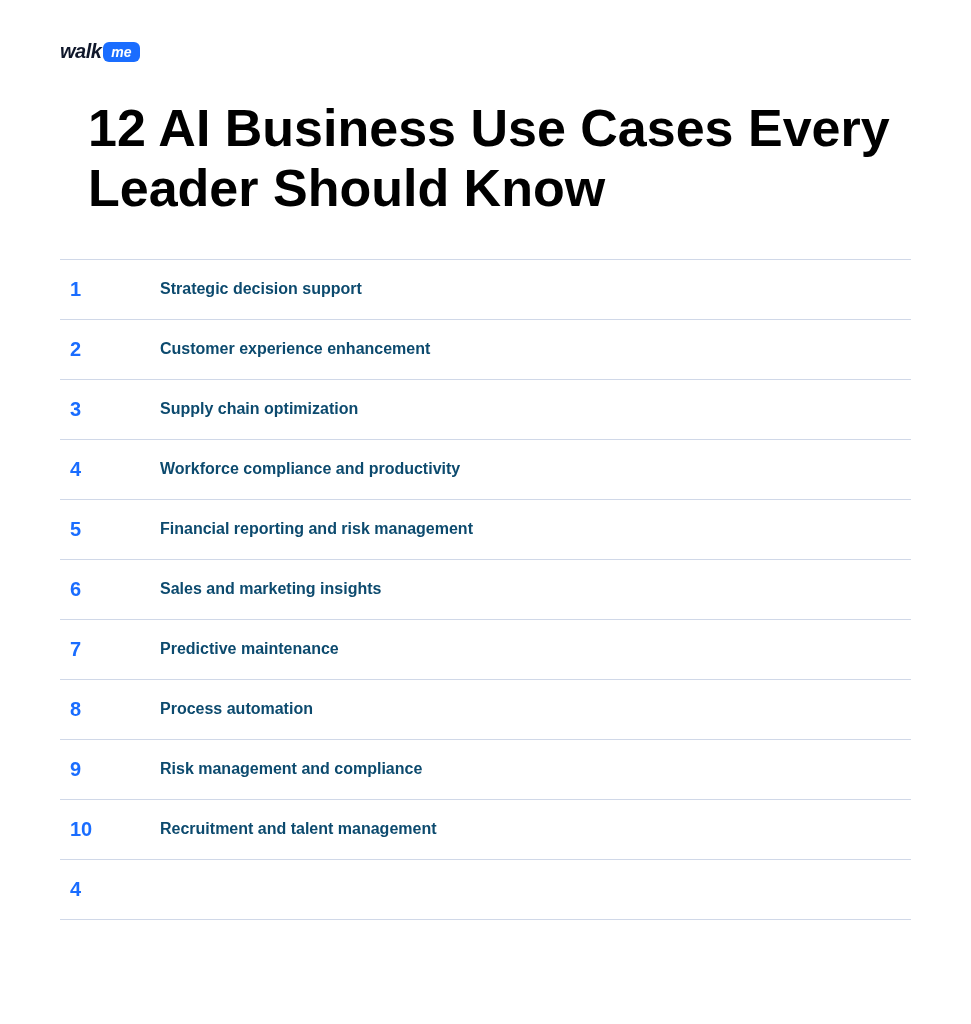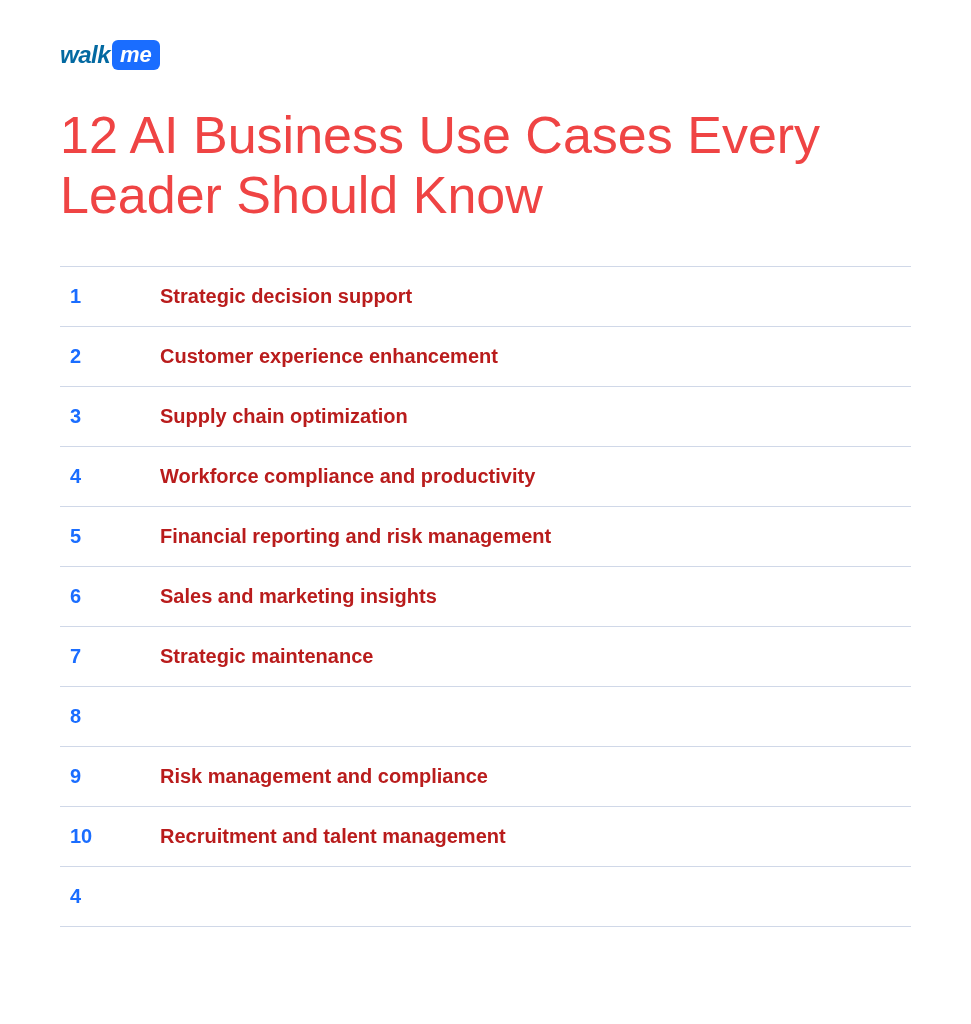--- a/index.html
+++ b/index.html
@@ -29,45 +29,46 @@
       margin-bottom: 36px;
     }
 
     .logo {
       display: inline-flex;
       align-items: center;
       gap: 0px;
     }
 
     .logo-text-walk {
-      font-size: 24px;
+      font-size: 20px;
       font-weight: 700;
-      color: #0369a1;
+      color: #0f172a;
       font-style: italic;
       letter-spacing: -0.5px;
     }
 
     .logo-me-badge {
       background-color: #1a6dff;
       color: #ffffff;
-      font-size: 22px;
+      font-size: 14px;
       font-weight: 700;
       font-style: italic;
       padding: 2px 8px;
       border-radius: 6px;
       margin-left: 2px;
     }
 
     .main-title {
       font-size: 52px;
-      font-weight: 400;
-      color: #ef4444;
+      font-weight: 700;
+      color: #000000;
       line-height: 1.15;
       margin-bottom: 40px;
       max-width: 820px;
+      margin-left: 28px;
     }
 
     .list-container {
       width: 100%;
     }
 
     .list-item {
       display: flex;
       align-items: center;
       padding: 18px 0;
@@ -80,23 +81,23 @@
 
     .item-number {
       font-size: 20px;
       font-weight: 700;
       color: #1a6dff;
       min-width: 70px;
       padding-left: 10px;
     }
 
     .item-label {
-      font-size: 20px;
+      font-size: 16px;
       font-weight: 600;
-      color: #b91c1c;
+      color: #0c4a6e;
       padding-left: 30px;
     }
   </style>
 </head>
 <body>
 
 <div class="page-container">
 
   <div class="logo-container">
     <div class="logo">
@@ -127,24 +128,25 @@
       <div class="list-item">
         <span class="item-number">5</span>
         <span class="item-label">Financial reporting and risk management</span>
       </div>
       <div class="list-item">
         <span class="item-number">6</span>
         <span class="item-label">Sales and marketing insights</span>
       </div>
       <div class="list-item">
         <span class="item-number">7</span>
-        <span class="item-label">Strategic maintenance</span>
+        <span class="item-label">Predictive maintenance</span>
       </div>
       <div class="list-item">
         <span class="item-number">8</span>
+        <span class="item-label">Process automation</span>
       </div>
       <div class="list-item">
         <span class="item-number">9</span>
         <span class="item-label">Risk management and compliance</span>
       </div>
       <div class="list-item">
         <span class="item-number">10</span>
         <span class="item-label">Recruitment and talent management</span>
       </div>
       <div class="list-item">

